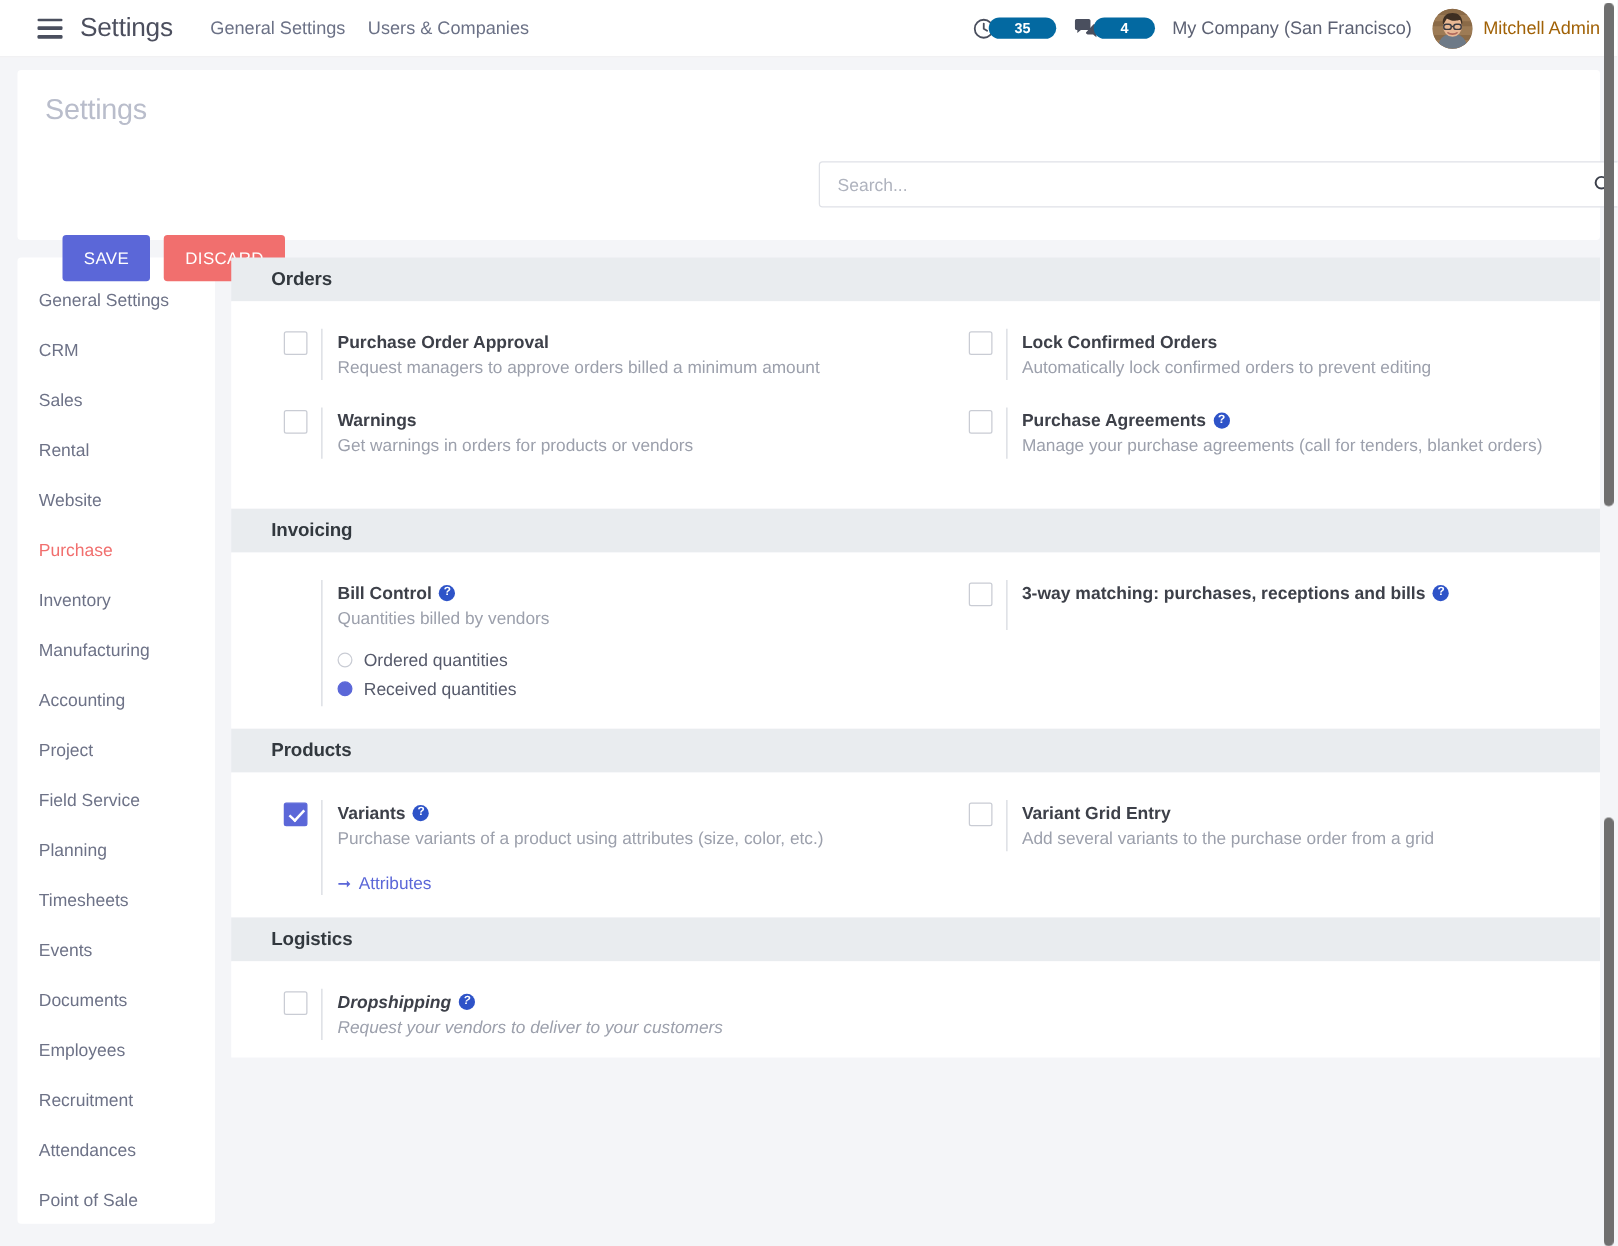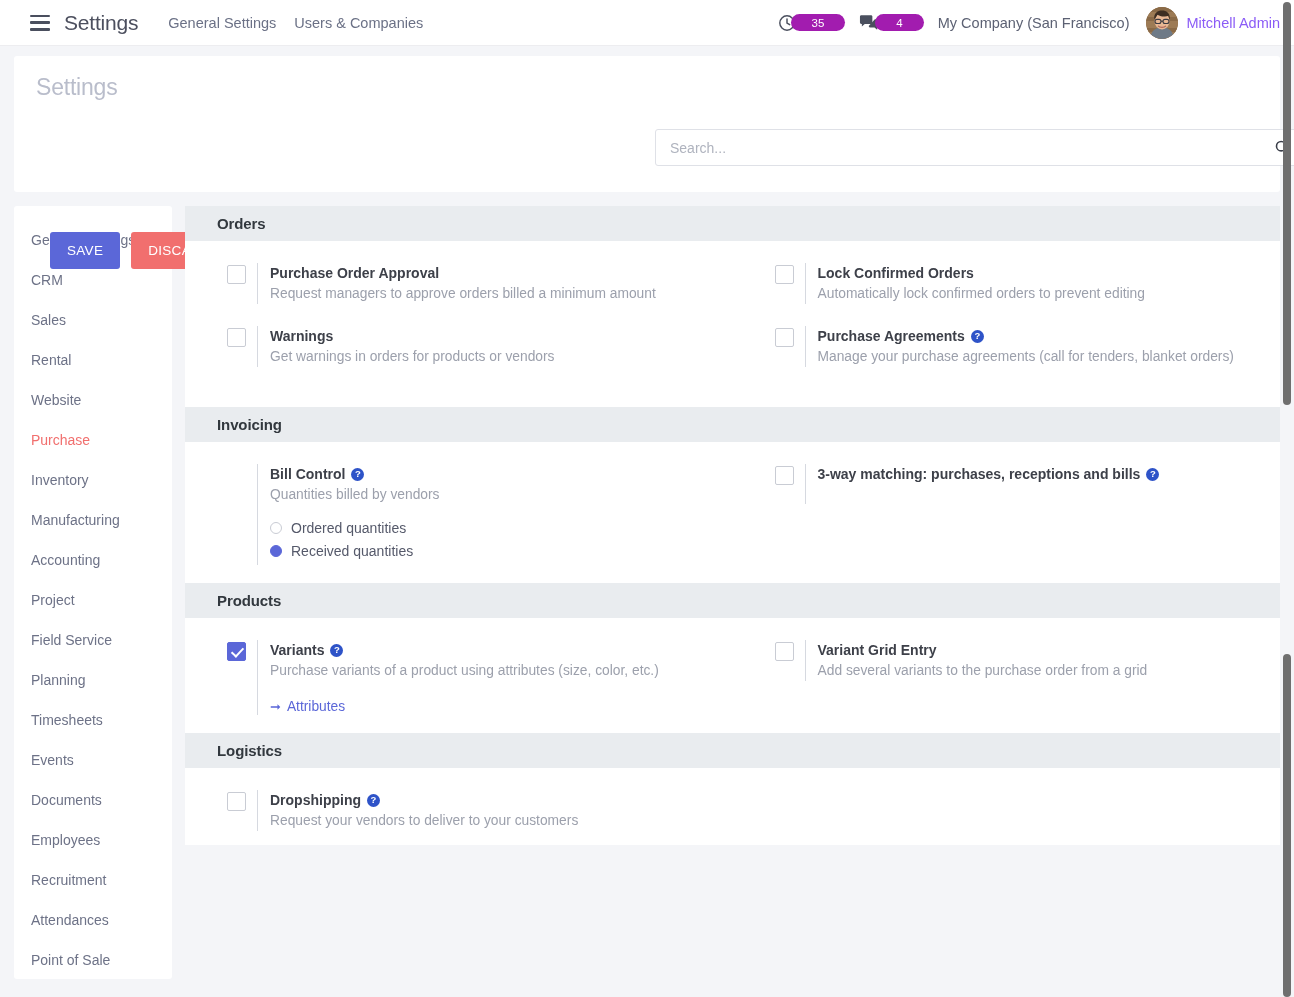--- a/index.html
+++ b/index.html
@@ -55,24 +55,24 @@
     display: flex; align-items: center;
     margin-right: 14px;
     cursor: pointer;
   }
   .sysicon svg { display:block; }
   .badge {
     display: inline-flex;
     align-items: center; justify-content: center;
     min-width: 19px; height: 17px;
     padding: 0 21px;
-    background: #a21caf;
+    background: #0369a1;
     color: #fff;
     font-size: 11.5px;
-    font-weight: normal;
+    font-weight: bold;
     border-radius: 9px;
     margin-left: -5px;
     position: relative;
     z-index: 2;
   }
   .company-name {
     font-size: 14.5px;
     color: #5C6173;
     margin-right: 16px;
     cursor: pointer;
@@ -83,21 +83,21 @@
     border-radius: 50%;
     overflow: hidden;
     margin-right: 9px;
     background: #8E6F4E;
     position: relative;
     cursor: pointer;
     flex: none;
   }
   .user-name {
     font-size: 14.5px;
-    color: #8b5cf6;
+    color: #a16207;
     cursor: pointer;
     white-space: nowrap;
   }
 
   
   .control-panel {
     margin: 10px 14px 0 14px;
     background: #FFFFFF;
     border-radius: 3px;
     padding: 18px 22px 20px 22px;
@@ -139,21 +139,20 @@
     border: none;
     border-radius: 3px;
     font-size: 13.5px;
     font-weight: 400;
     letter-spacing: 0.3px;
     color: #fff;
     padding: 4px 17px;
     height: 37px;
     cursor: pointer;
     font-family: "Liberation Sans", sans-serif;
-    margin-top: 44px;
   }
   .btn-save { background: #5B67D8; }
   .btn-discard { background: #F16F6E; }
 
   
   .workspace {
     display: flex;
     margin: 14px 14px 0 14px;
     align-items: flex-start;
     gap: 13px;
@@ -193,21 +192,21 @@
     font-weight: bold;
     color: #32383E;
     letter-spacing: -0.1px;
   }
   .sec-body {
     background: #FFFFFF;
     padding: 22px 0 18px 0;
     display: flex;
     flex-wrap: wrap;
   }
-  .sec-body.tight { padding-bottom: 14px; }
+  .sec-body.tight { padding-bottom: 14px; font-style: italic; }
 
   .setting {
     width: 50%;
     display: flex;
     padding: 0 28px 0 42px;
     margin-bottom: 22px;
     align-items: flex-start;
   }
   .setting.last { margin-bottom: 0; }
 

